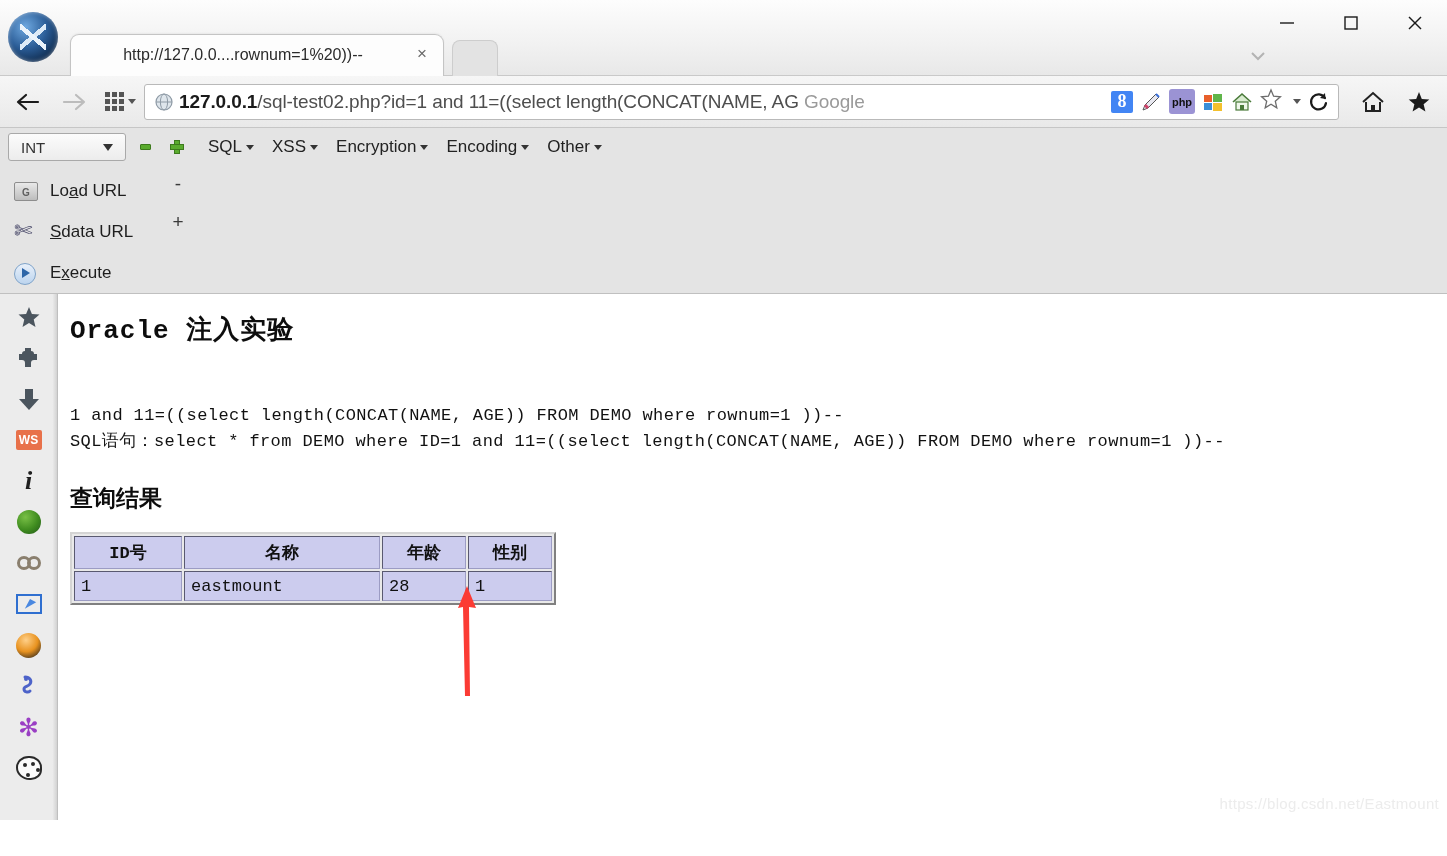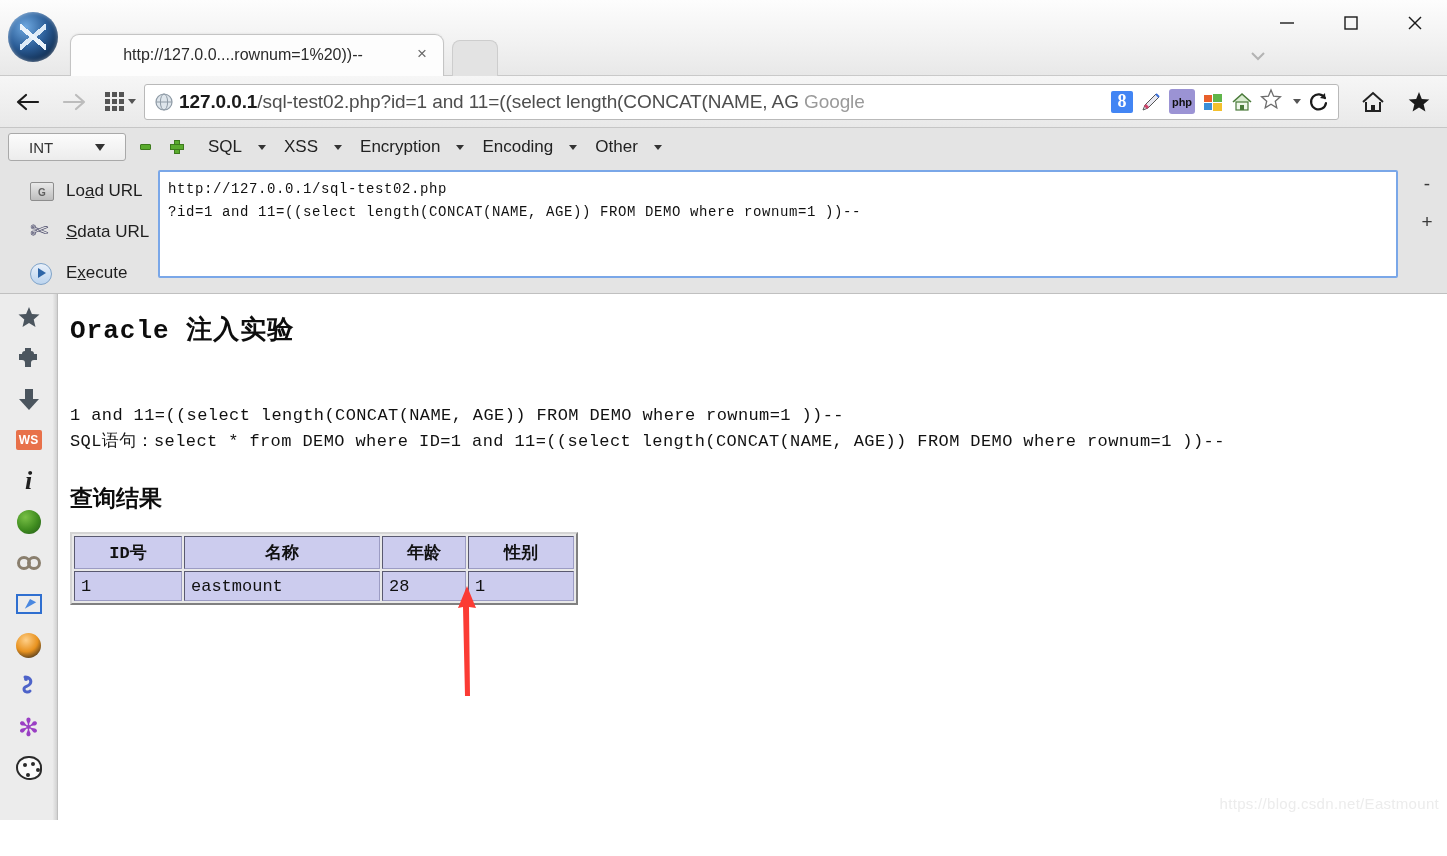--- a/index.html
+++ b/index.html
@@ -143,50 +143,50 @@
     border-bottom: 1px solid #c0c0c0;
   }
   .hb-row1 {
     height: 38px; display: flex; align-items: center; padding-left: 8px; gap: 0;
   }
   .hb-select {
     width: 118px; height: 28px;
     background: linear-gradient(to bottom,#fcfcfc,#ececec);
     border: 1px solid #a9a9a9; border-radius: 3px;
     display: flex; align-items: center; justify-content: space-between;
-    padding: 0 20px; font-size: 15px; color: #333; cursor: pointer;
+    padding: 0 12px; font-size: 15px; color: #333; cursor: pointer;
   }
   .hb-select .tri {
     width: 0; height: 0;
     border-left: 5px solid transparent; border-right: 5px solid transparent;
     border-top: 7px solid #333;
   }
   .hb-minus, .hb-plus {
     width: 26px; height: 26px; display: flex; align-items: center; justify-content: center;
     cursor: pointer; margin-left: 6px;
   }
   .hb-minus span { width: 11px; height: 6px; background: #5aab2e; border: 1px solid #3d7a1d; border-radius: 1px; }
   .plus-shape { position: relative; width: 14px; height: 14px; }
   .plus-shape:before, .plus-shape:after {
     content: ""; position: absolute; background: #5aab2e; border: 1px solid #3d7a1d;
   }
   .plus-shape:before { left: 4px; top: 0; width: 4px; height: 12px; }
   .plus-shape:after { left: 0; top: 4px; width: 12px; height: 4px; }
   .hb-menu {
     font-size: 17px; color: #222; margin-left: 18px; cursor: pointer;
-    display: flex; align-items: center; gap: 16px;
+    display: flex; align-items: center; gap: 4px;
   }
   .hb-menu .tri-sm {
     width: 0; height: 0;
     border-left: 4px solid transparent; border-right: 4px solid transparent;
     border-top: 5px solid #333;
   }
 
   .hb-row2 { display: flex; padding: 4px 0 0 0; }
-  .hb-buttons { width: 158px; padding-left: 28px; }
+  .hb-buttons { width: 158px; padding-left: 12px; }
   .hb-btn {
     height: 41px; display: flex; align-items: center; gap: 12px; cursor: pointer;
   }
   .hb-btn-label { font-size: 17px; color: #1e1e1e; }
   .hb-btn-label u { text-decoration: underline; }
   .ic-load, .ic-split, .ic-exec { width: 26px; height: 24px; position: relative; }
   .ic-load:before {
     content: ""; position: absolute; left: 2px; top: 3px; width: 22px; height: 17px;
     background: linear-gradient(to bottom,#e9e9e9,#bdbdbd);
     border: 1px solid #8d8d8d; border-radius: 2px;
@@ -332,21 +332,21 @@
     color: #111;
     padding: 4px 6px;
     height: 30px;
   }
   table.results td.th {
     text-align: center; font-weight: 700;
   }
   .c-id  { width: 108px; }
   .c-nm  { width: 196px; }
   .c-age { width: 84px; }
-  .c-sx  { width: 106px; }
+  .c-sx  { width: 84px; }
 
   .red-arrow {
     position: absolute;
     left: 398px; top: 292px;
     width: 22px; height: 110px;
   }
   .watermark {
     position: absolute;
     right: 8px; bottom: 8px;
     font-family: "Liberation Sans", sans-serif;
@@ -528,24 +528,20 @@
       <div class="hb-btn">
         <span class="ic-split"></span>
         <span class="hb-btn-label"><u>S</u><span>data URL</span></span>
       </div>
       <div class="hb-btn">
         <span class="ic-exec"></span>
         <span class="hb-btn-label"><span>E</span><u>x</u><span>ecute</span></span>
       </div>
     </div>
 
-    <div class="hb-textarea-wrap">
-      <div class="hb-textarea">http://127.0.0.1/sql-test02.php
-?id=1 and 11=((select length(CONCAT(NAME, AGE)) FROM DEMO where rownum=1 ))--</div>
-    </div>
 
     <div class="hb-zoom">
       <span>-</span>
       <span>+</span>
     </div>
   </div>
 
 </div>
 
 <div class="content-wrap">

